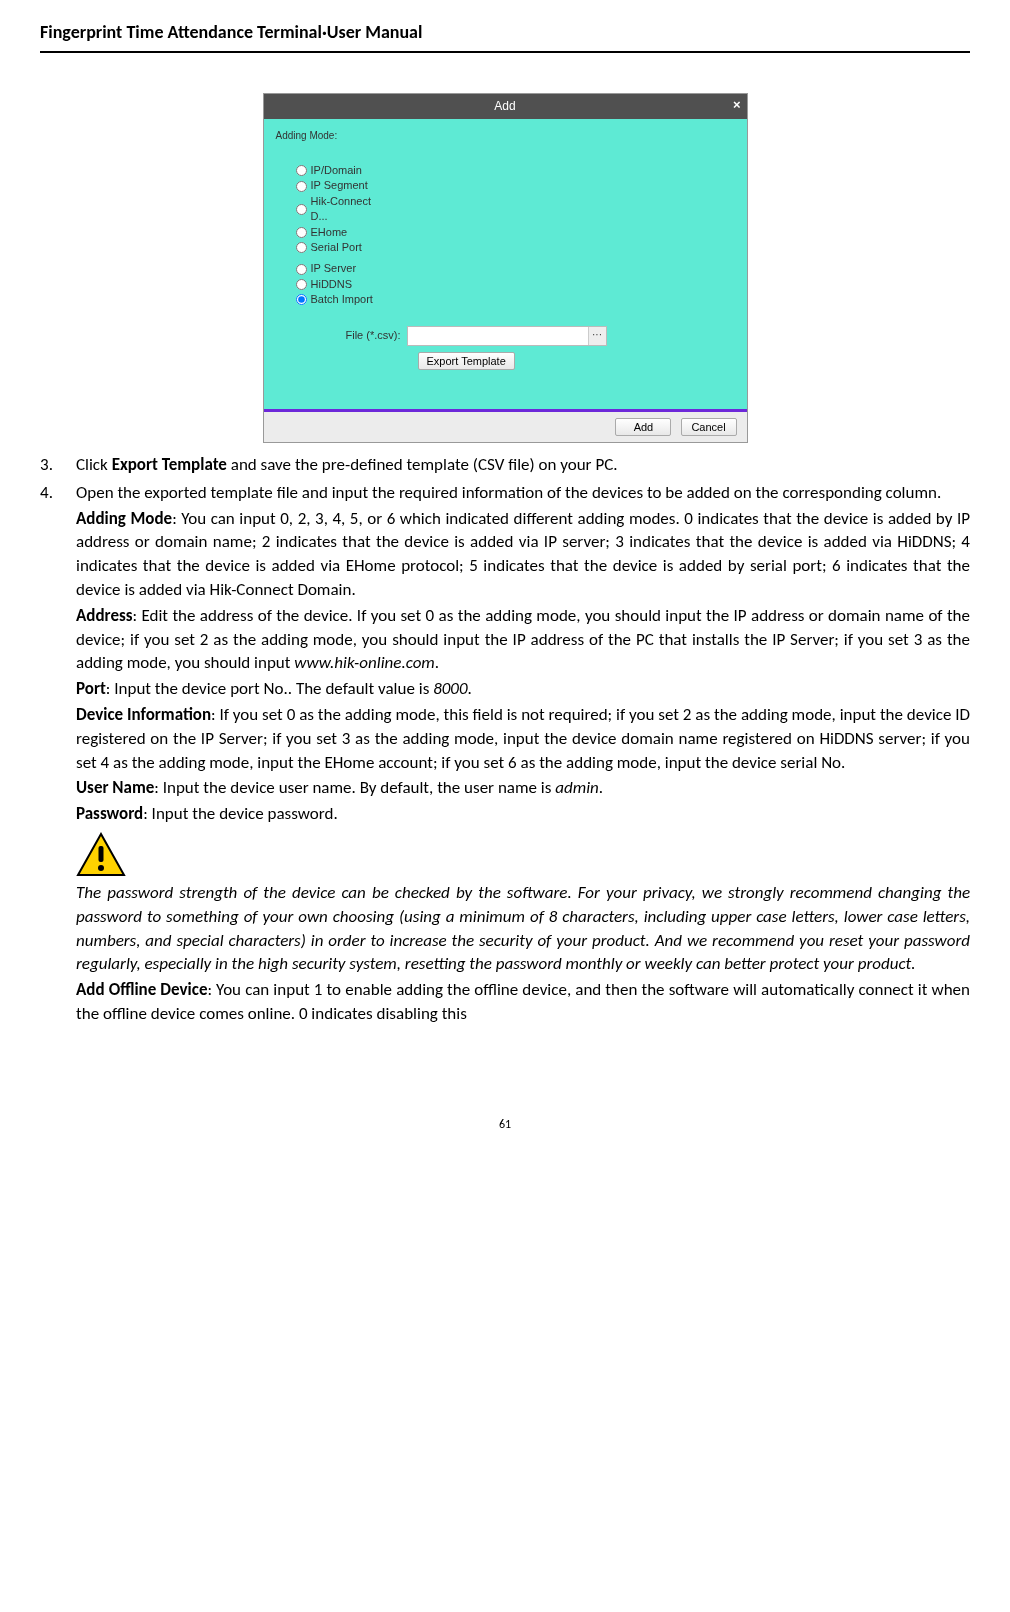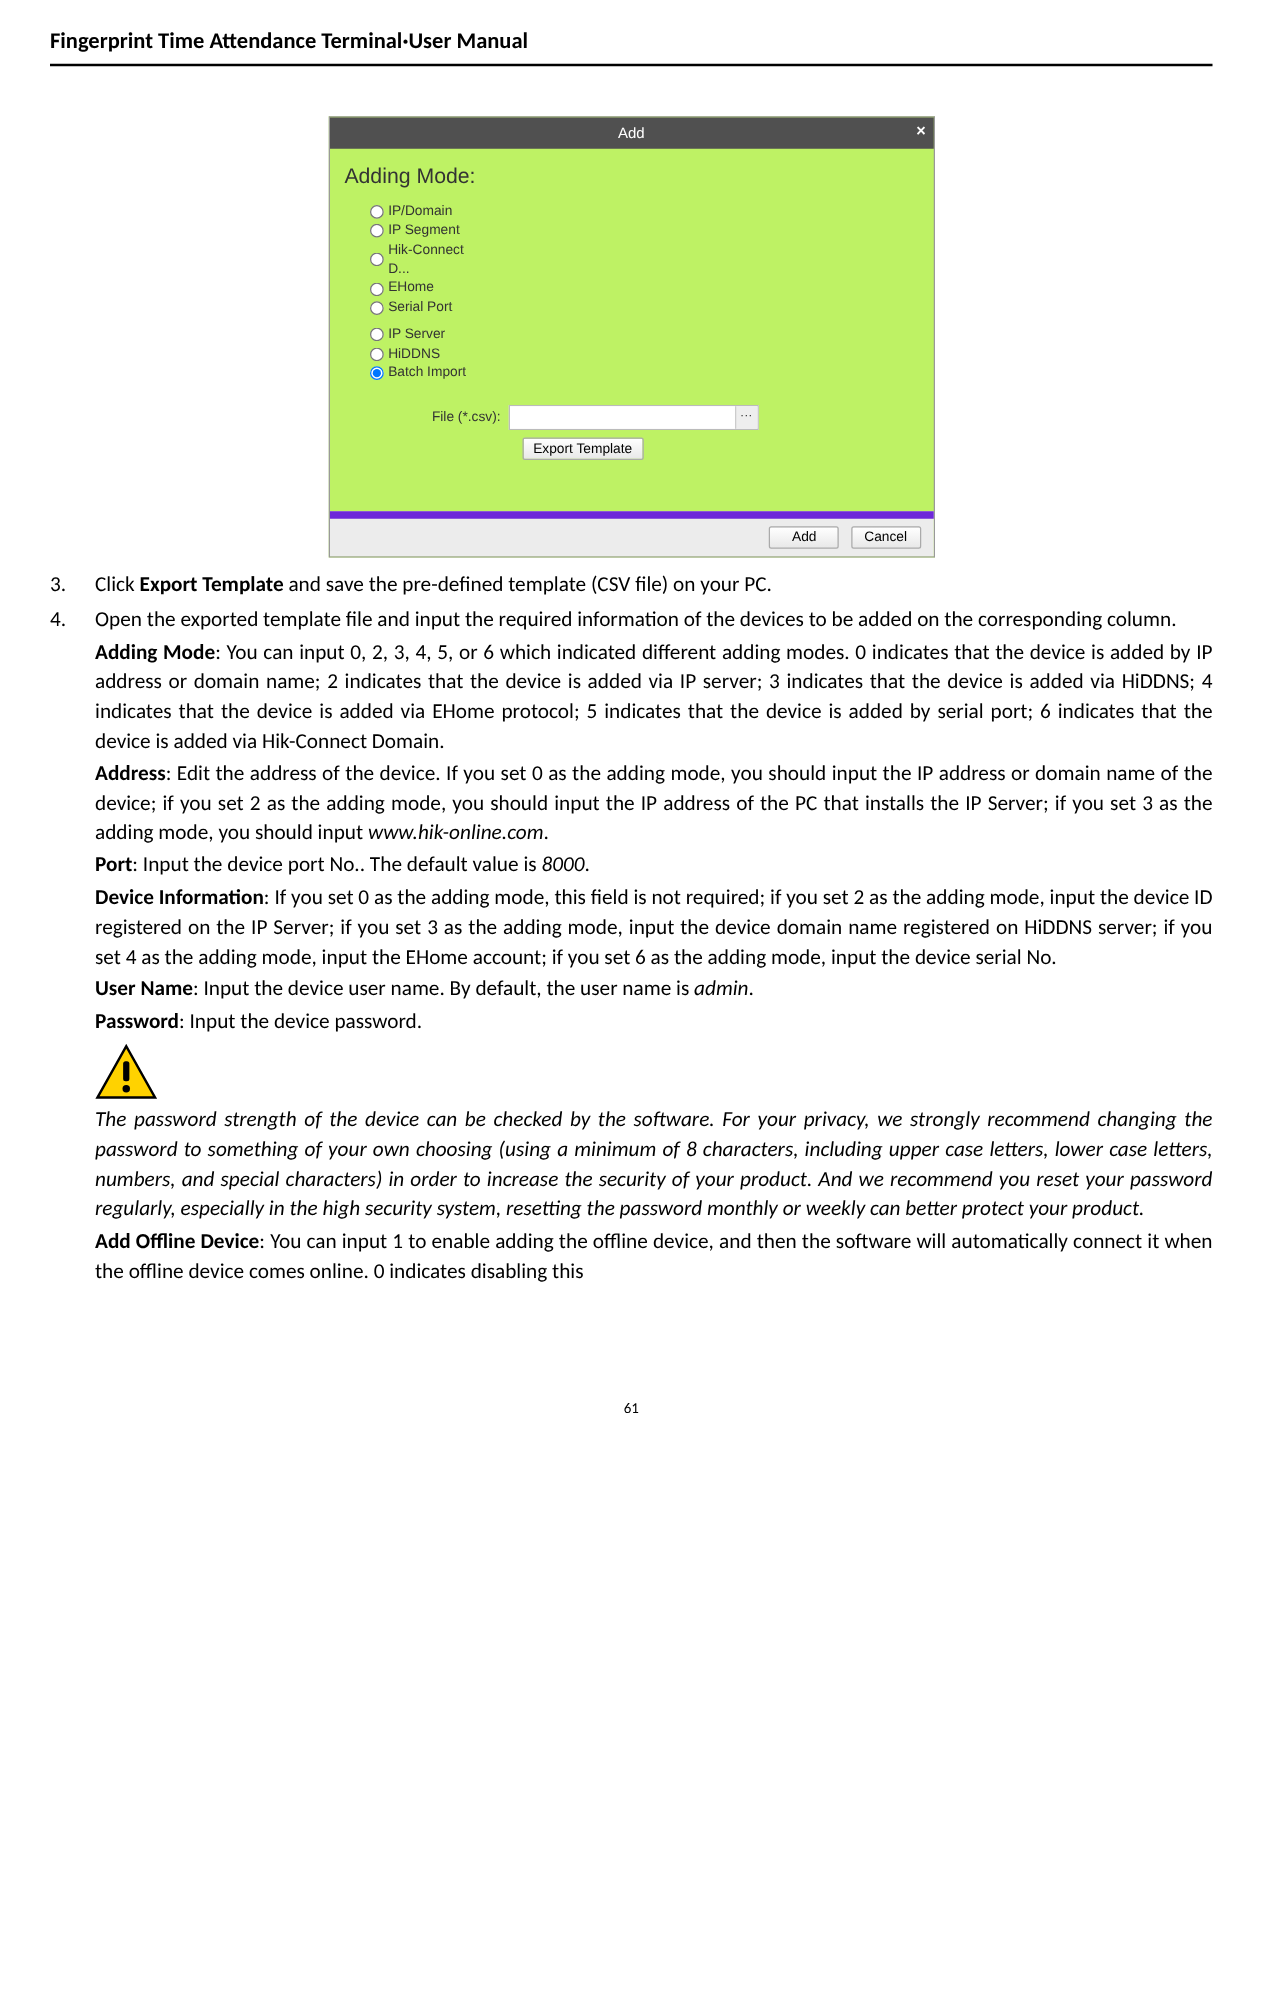--- a/index.html
+++ b/index.html
@@ -21,21 +21,21 @@
       margin-bottom: 40px;
     }
     .dialog-wrap {
       display: flex;
       justify-content: center;
       margin-bottom: 10px;
     }
     .dialog {
       width: 485px;
       border: 1px solid #999;
-      background: #bef264;
+      background: #5eead4;
       font-size: 11px;
       color: #333;
       font-family: Arial, sans-serif;
     }
     .dialog-titlebar {
       background: #505050;
       color: #fff;
       text-align: center;
       padding: 4px 0;
       font-size: 12px;
@@ -48,22 +48,22 @@
       color: #fff;
       font-size: 13px;
       font-weight: bold;
       cursor: pointer;
     }
     .dialog-body {
       padding: 10px 12px 6px 12px;
       min-height: 290px;
     }
     .mode-label {
-      font-size: 17px;
-      margin-bottom: 9px;
+      font-size: 10px;
+      margin-bottom: 20px;
     }
     .radio-rows { margin-left: 20px; }
     .radio-row {
       display: flex;
       gap: 0;
       margin-bottom: 6px;
       flex-direction: column;
     }
     .radio-item {
       display: flex;
@@ -117,21 +117,21 @@
     .small-btn {
       background: linear-gradient(#fff,#e8e8e8);
       border: 1px solid #aaa;
       border-radius: 2px;
       font-size: 11px;
       padding: 2px 8px;
       cursor: pointer;
     }
     .dialog-footer {
       background: #ececec;
-      border-top: 6px solid #6d28d9;
+      border-top: 3px solid #6d28d9;
       padding: 6px 10px;
       text-align: right;
     }
     .dialog-footer .small-btn {
       min-width: 56px;
       margin-left: 6px;
     }
     .content {
       padding: 0 0 0 0;
     }

